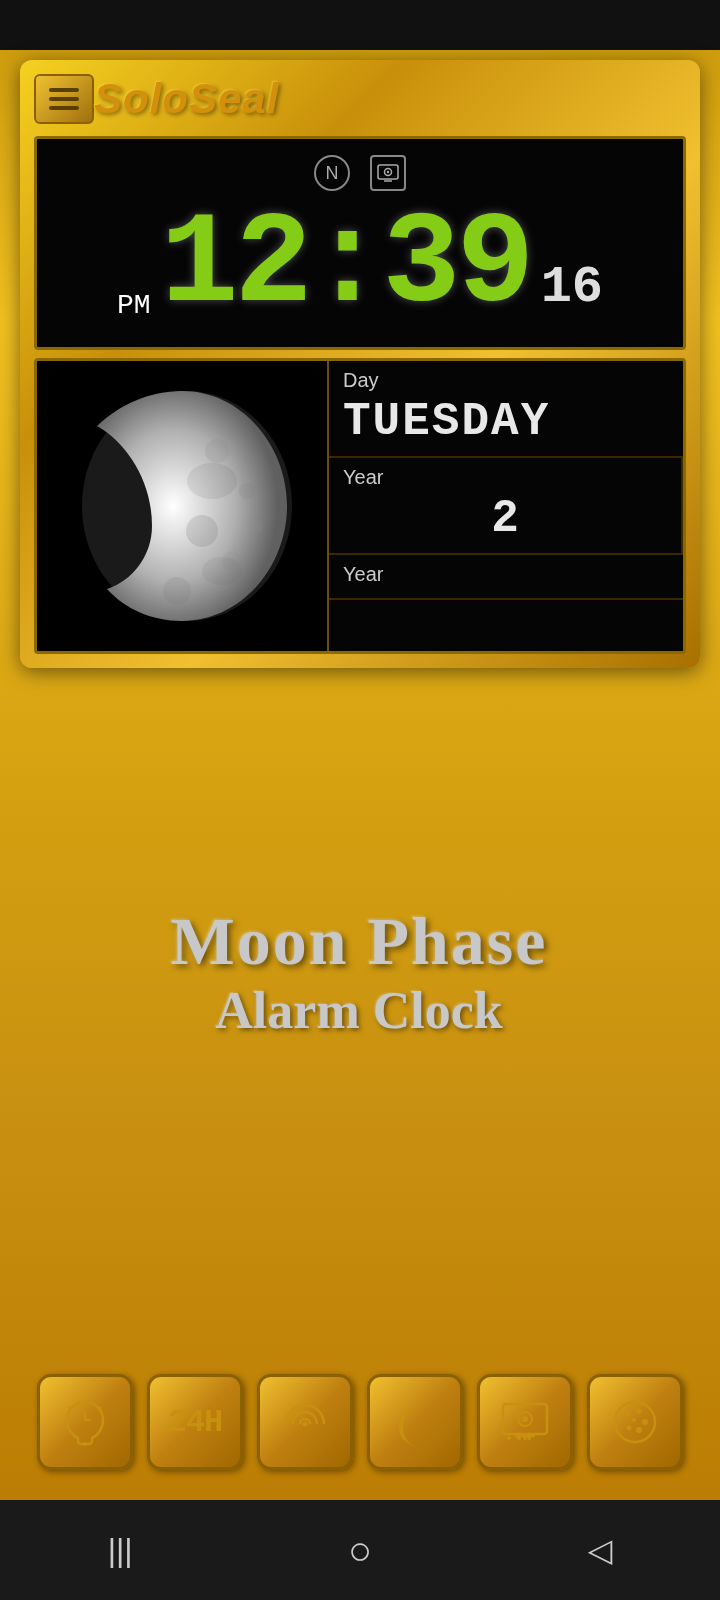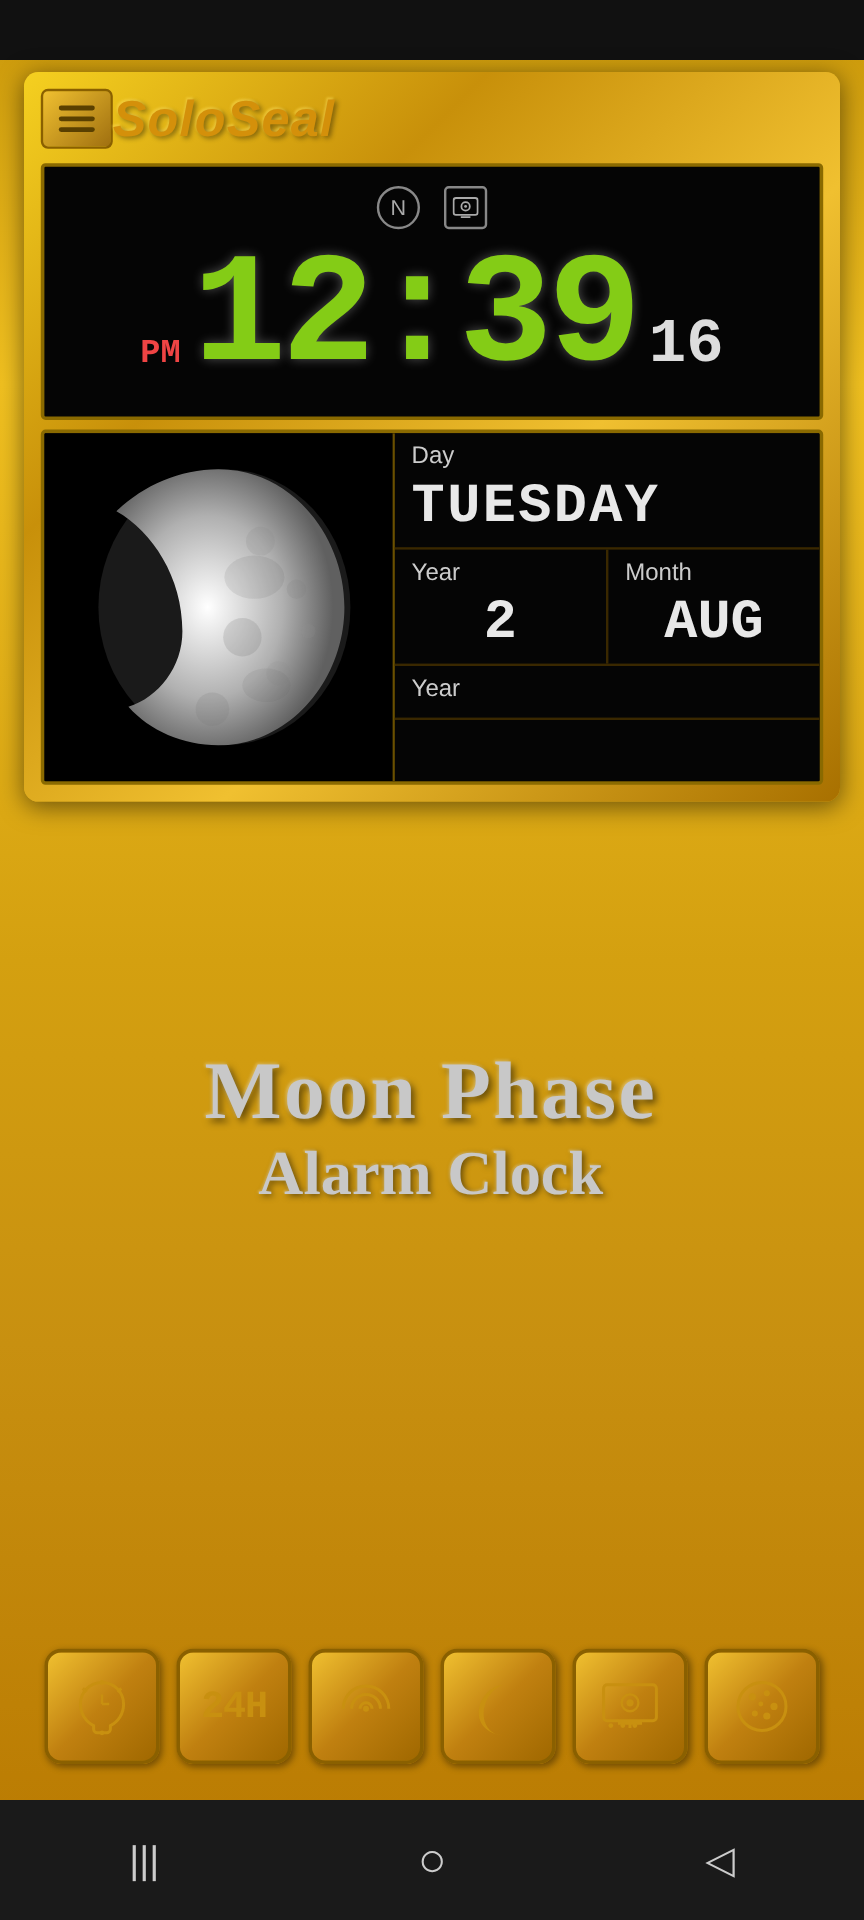--- a/index.html
+++ b/index.html
@@ -114,26 +114,26 @@
     }
 
     .clock-display {
       display: flex;
       align-items: center;
       justify-content: center;
       gap: 10px;
     }
 
     .am-pm {
-      color: #ef4444;
+      color: #ffffff;
       font-size: 28px;
-      font-weight: bold;
+      font-weight: normal;
       font-family: 'Courier New', monospace;
       align-self: flex-end;
-      margin-bottom: 20px;
+      margin-bottom: 10px;
     }
 
     .time-digits {
       font-size: 130px;
       font-weight: bold;
       color: #84cc16;
       font-family: 'Courier New', monospace;
       letter-spacing: -4px;
       line-height: 1;
       text-shadow: 0 0 10px rgba(255,255,255,0.3);
@@ -394,36 +394,32 @@
       <div class="date-row">
         <div class="date-label">Day</div>
         <div class="date-value digital">TUESDAY</div>
       </div>
 
       <div class="date-split">
         <div class="date-split-col">
           <div class="date-label">Year</div>
           <div class="date-split-value digital">2</div>
         </div>
-        <div class="date-split-col">
-          <div class="date-label">Month</div>
-          <div class="date-split-value digital">AUG</div>
-        </div>
       </div>
 
       <div class="date-row">
         <div class="date-label">Year</div>
       </div>
 
     </div>
   </div>
 
 </div>
 
-<div class="branding" style="position:absolute; top:840px; left:0; width:701px;padding-left:17px;">
+<div class="branding" style="position:absolute; top:872px; left:0; width:701px;padding-left:17px;">
   <div class="moon-phase-title">Moon Phase</div>
   <div class="alarm-clock-title">Alarm Clock</div>
 </div>
 
 <div class="bottom-toolbar">
 
   <div class="toolbar-btn">
     <svg width="52" height="52" viewBox="0 0 52 52">
       <path d="M26,6 C16,6 8,14 8,24 C8,32 12.5,39 19,42 L19,45 C19,46.5 20.5,48 22,48 L30,48 C31.5,48 33,46.5 33,45 L33,42 C39.5,39 44,32 44,24 C44,14 36,6 26,6 Z" fill="none" stroke="#c89010" stroke-width="2.5"></path>
       <line x1="26" y1="4" x2="26" y2="8" stroke="#c89010" stroke-width="2.5"></line>

